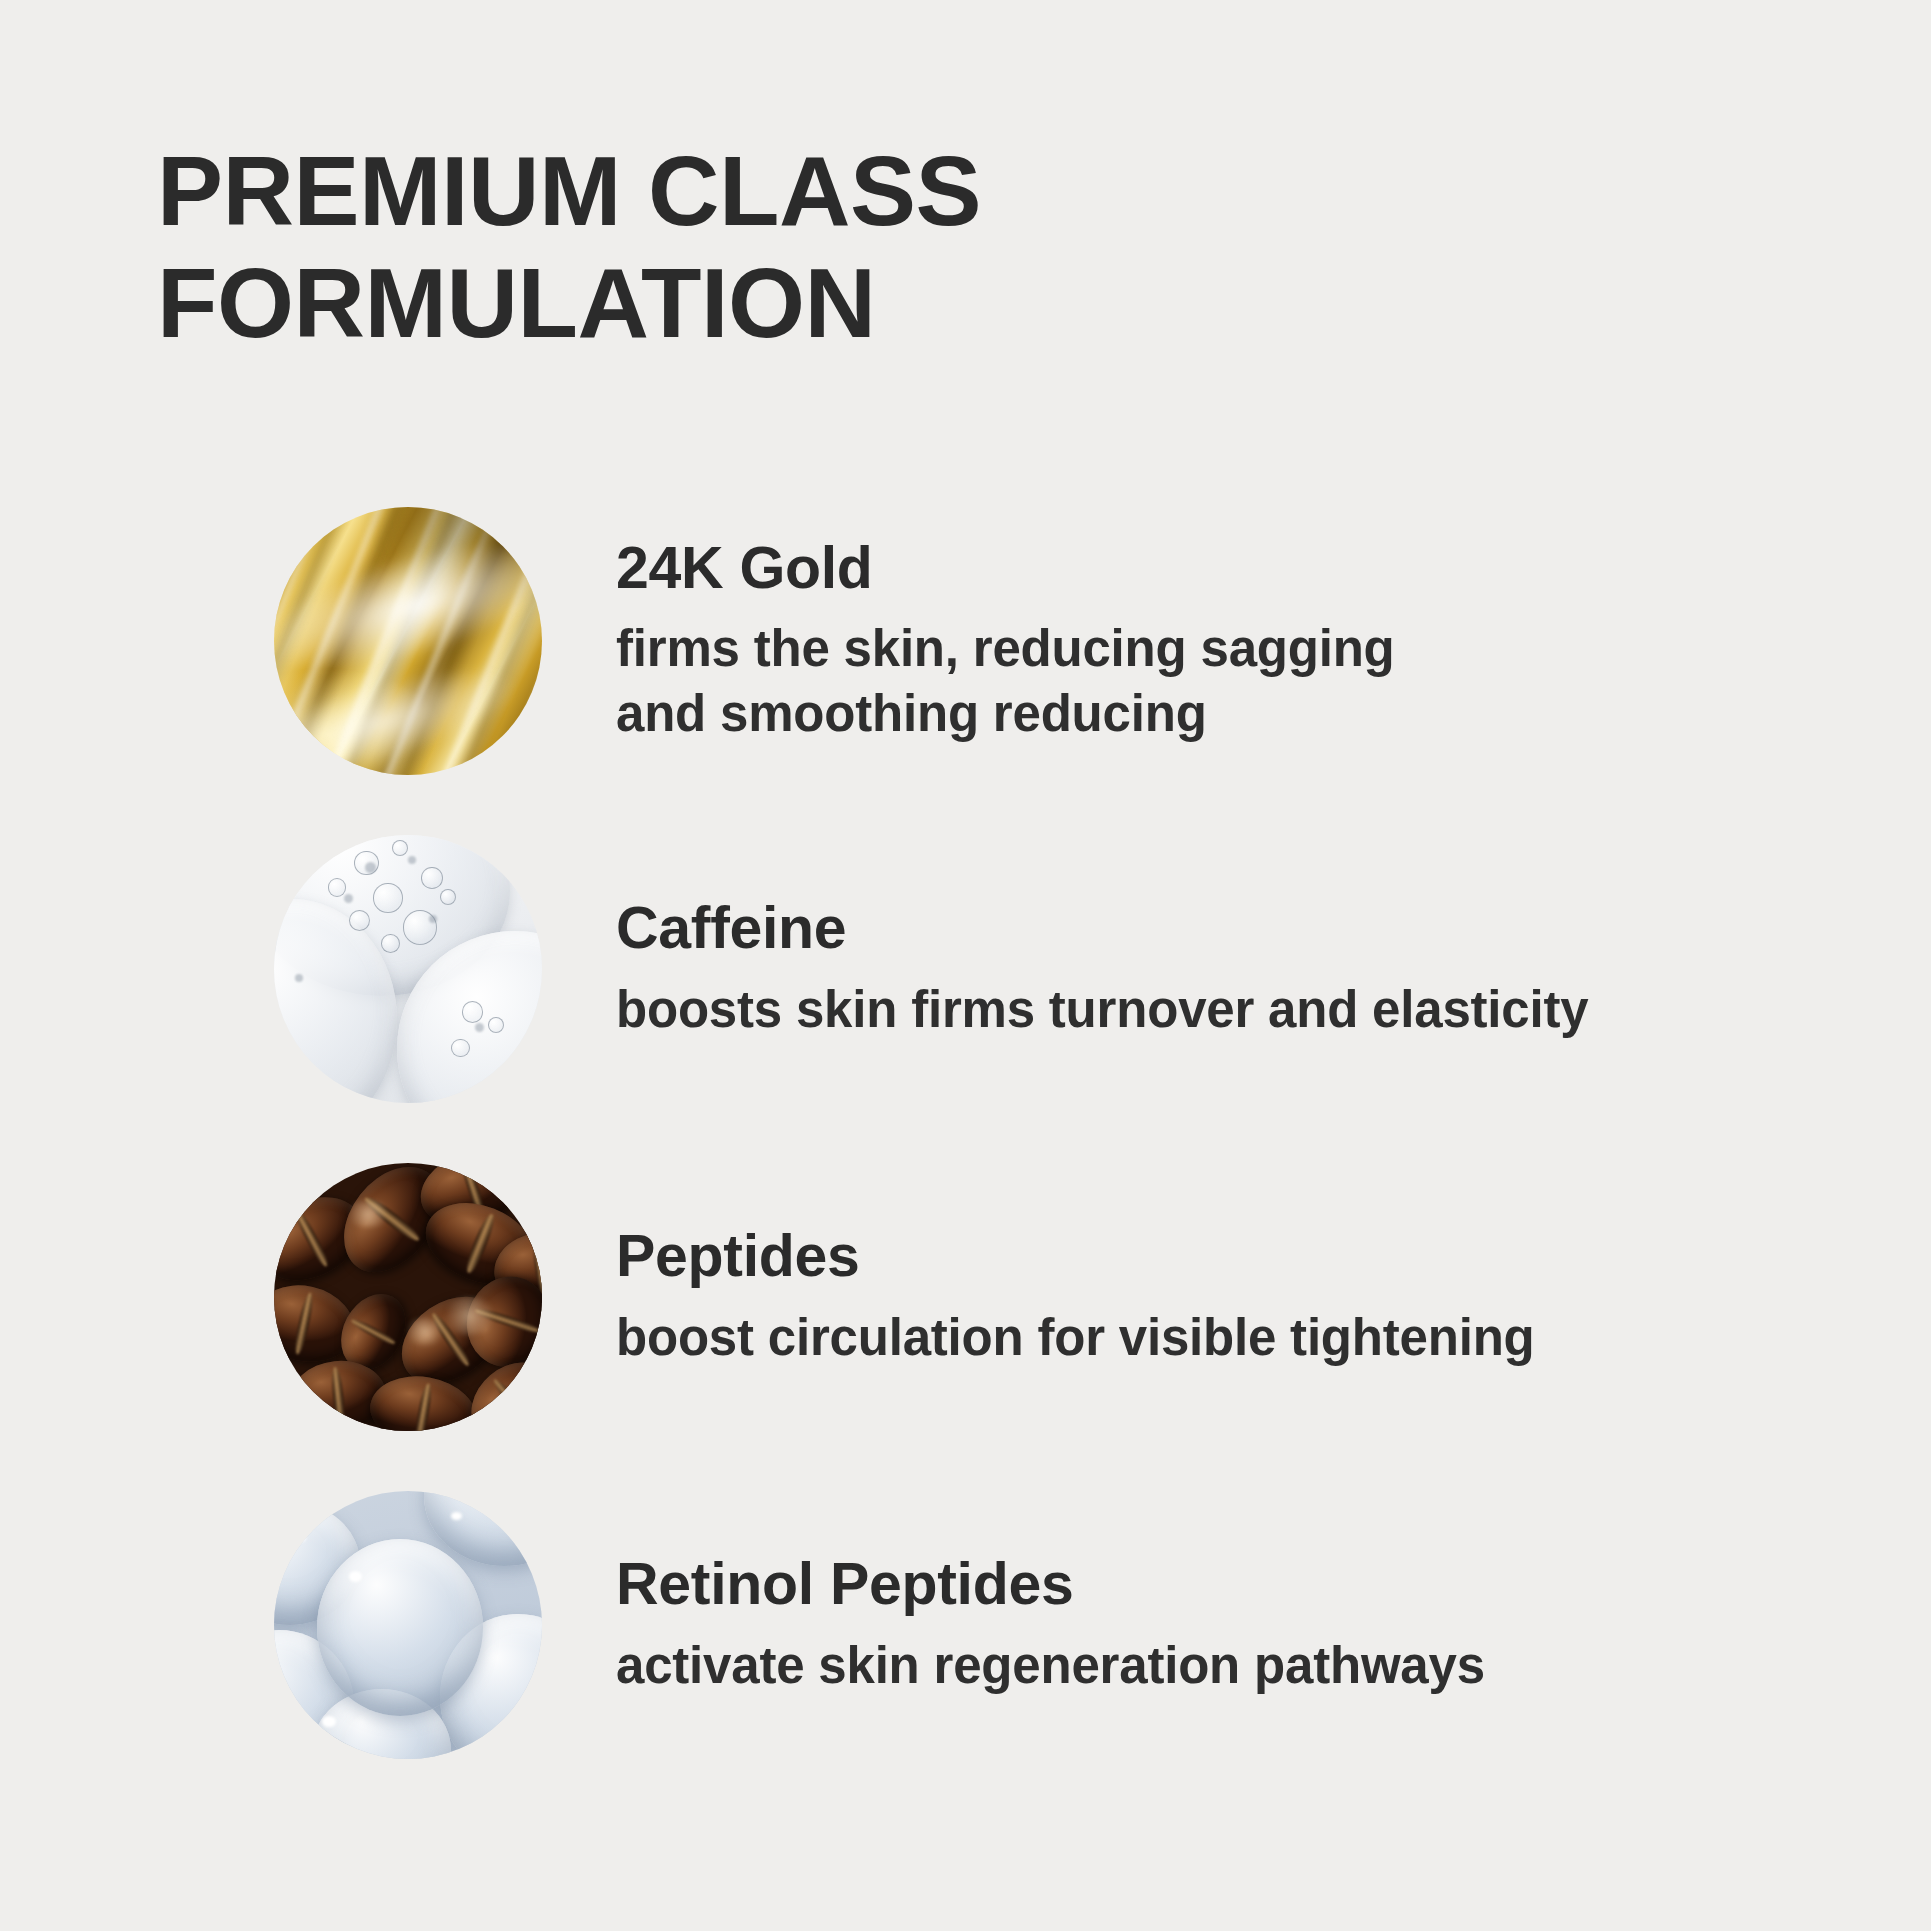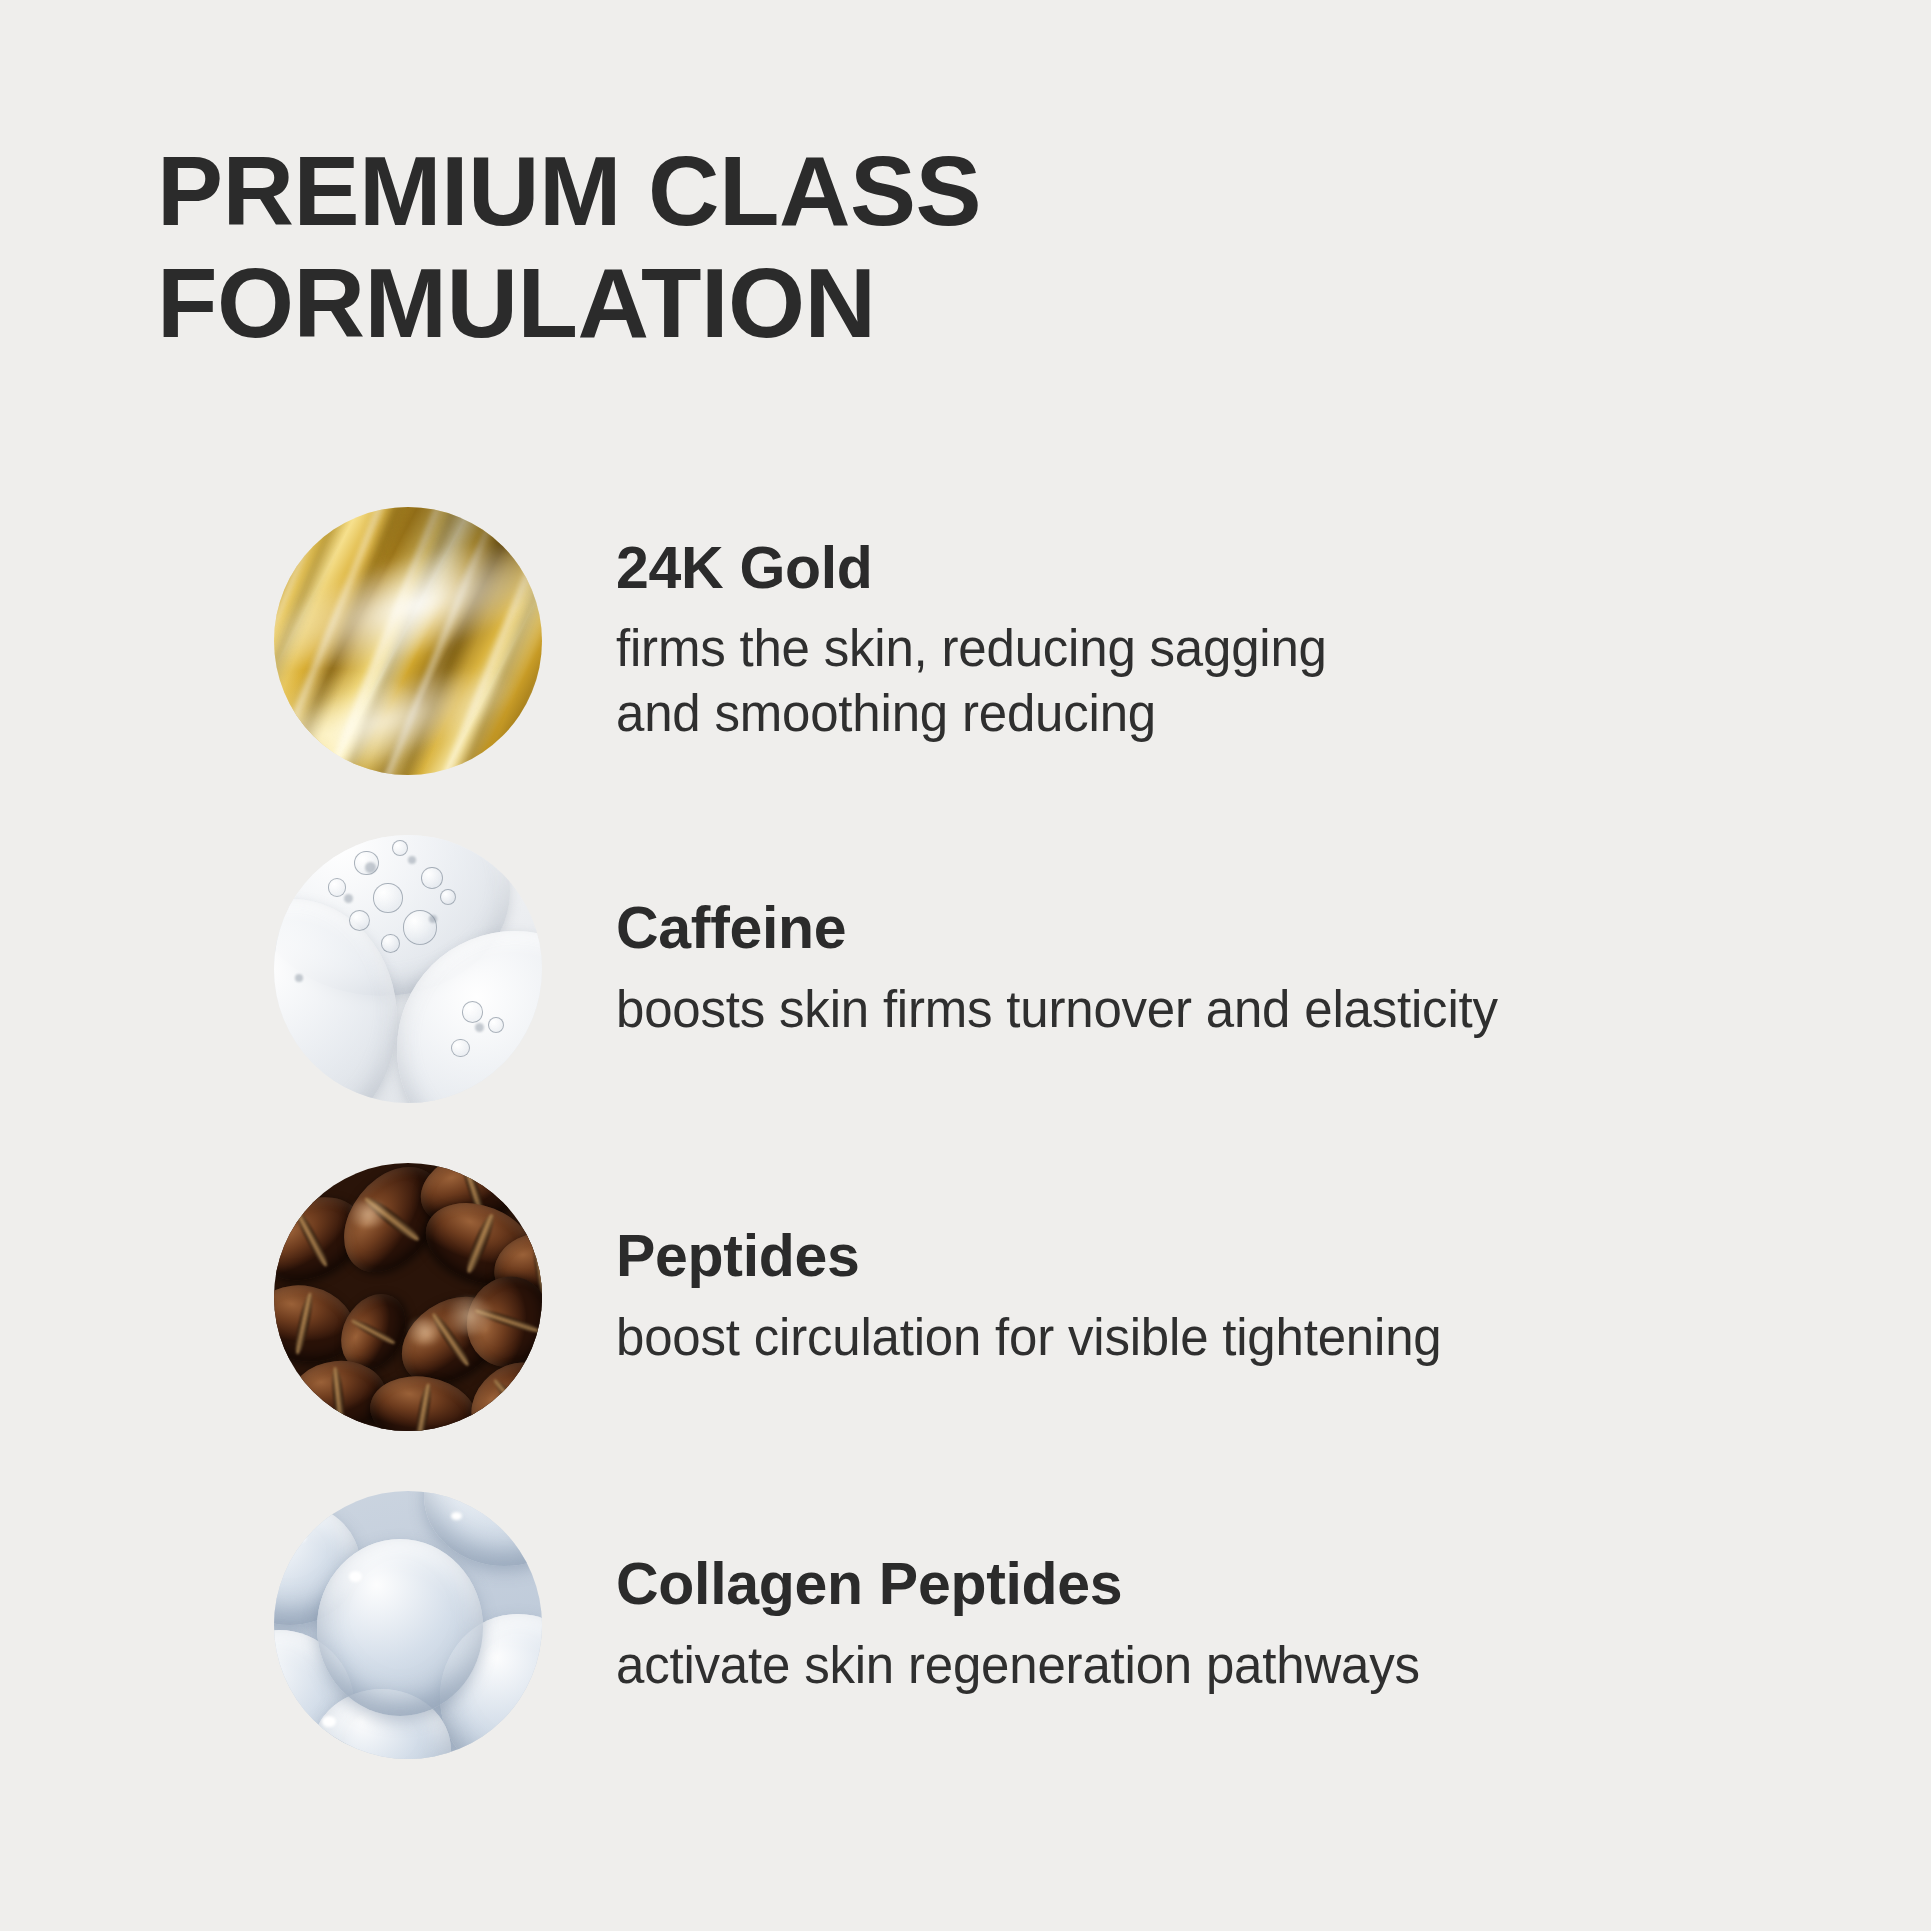--- a/index.html
+++ b/index.html
@@ -81,21 +81,21 @@
     font-size: 59px;
     font-weight: 700;
     color: #2b2b2b;
     letter-spacing: -0.3px;
     line-height: 1.1;
     margin-bottom: 15.4px;
   }
 
   .ing-desc {
     font-size: 51px;
-    font-weight: 400;
+    font-weight: 700;
     color: #2f2f2f;
     line-height: 1.28;
     letter-spacing: -0.2px;
   }
   .ing-desc .l { display: block; }
 
   
   .art-gold {
     background:
       radial-gradient(ellipse 70% 40% at 20% 85%, rgba(255,240,170,.85), rgba(255,240,170,0) 62%),
@@ -330,21 +330,21 @@
           <div class="drop p-br"></div>
           <div class="drop p-bc"></div>
           <div class="drop p-big"></div>
           <div class="spark" style="left:28%;top:30%;width:5%;height:4%;"></div>
           <div class="spark" style="left:8%;top:16%;width:4%;height:3%;"></div>
           <div class="spark" style="left:66%;top:8%;width:4%;height:3%;"></div>
           <div class="spark" style="left:18%;top:84%;width:5%;height:4%;"></div>
         </div>
       </div>
       <div class="copy">
-        <div class="ing-name">Collagen Peptides</div>
+        <div class="ing-name">Retinol Peptides</div>
         <div class="ing-desc">
           <span class="l">activate skin regeneration pathways</span>
         </div>
       </div>
     </div>
 
   </div>
 </div>
 
 

